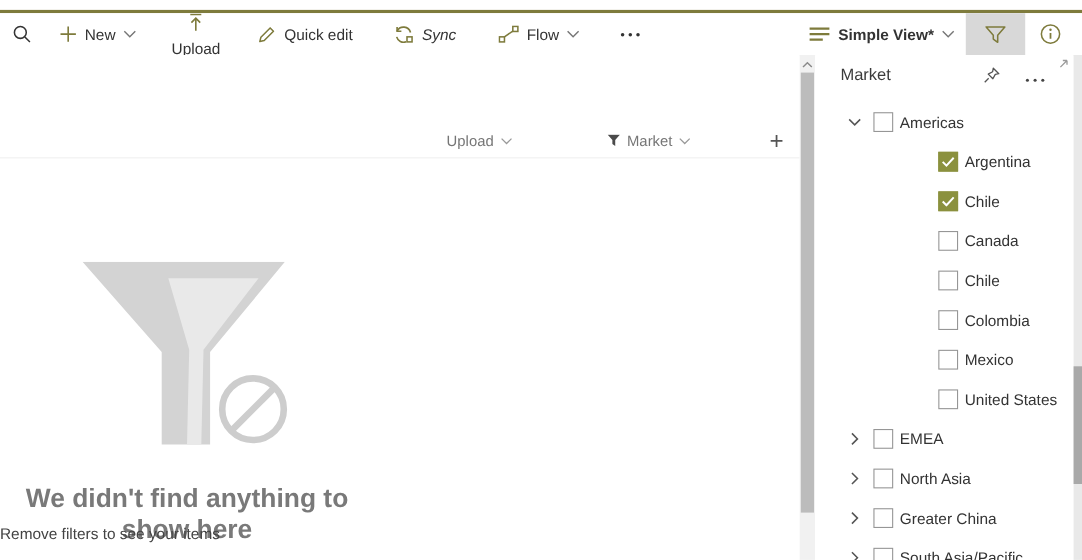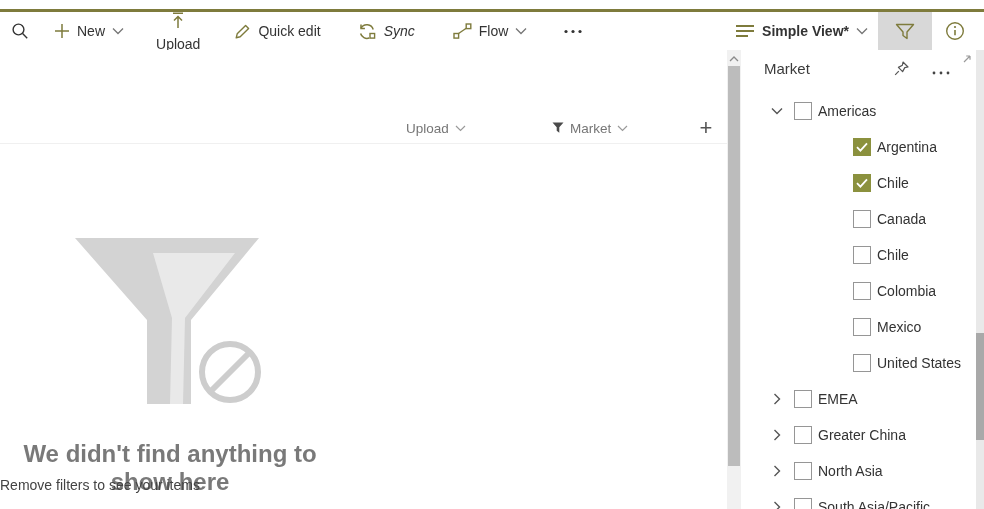--- a/index.html
+++ b/index.html
@@ -313,31 +313,31 @@
           <span class="lbl">EMEA</span>
         </div>
 
         <div class="tree-row parent">
           <span class="chev">
             <svg width="8" height="12" viewBox="0 0 8 12">
                 <polyline points="1.5,1 6.5,6 1.5,11" fill="none" stroke="#555" stroke-width="1.4"></polyline>
               </svg>
           </span>
           <span class="cb"></span>
-          <span class="lbl">Greater China</span>
+          <span class="lbl">North Asia</span>
         </div>
 
         <div class="tree-row parent">
           <span class="chev">
             <svg width="8" height="12" viewBox="0 0 8 12">
                 <polyline points="1.5,1 6.5,6 1.5,11" fill="none" stroke="#555" stroke-width="1.4"></polyline>
               </svg>
           </span>
           <span class="cb"></span>
-          <span class="lbl">North Asia</span>
+          <span class="lbl">Greater China</span>
         </div>
 
         <div class="tree-row parent">
           <span class="chev">
             <svg width="8" height="12" viewBox="0 0 8 12">
                 <polyline points="1.5,1 6.5,6 1.5,11" fill="none" stroke="#555" stroke-width="1.4"></polyline>
               </svg>
           </span>
           <span class="cb"></span>
           <span class="lbl">South Asia/Pacific</span>

